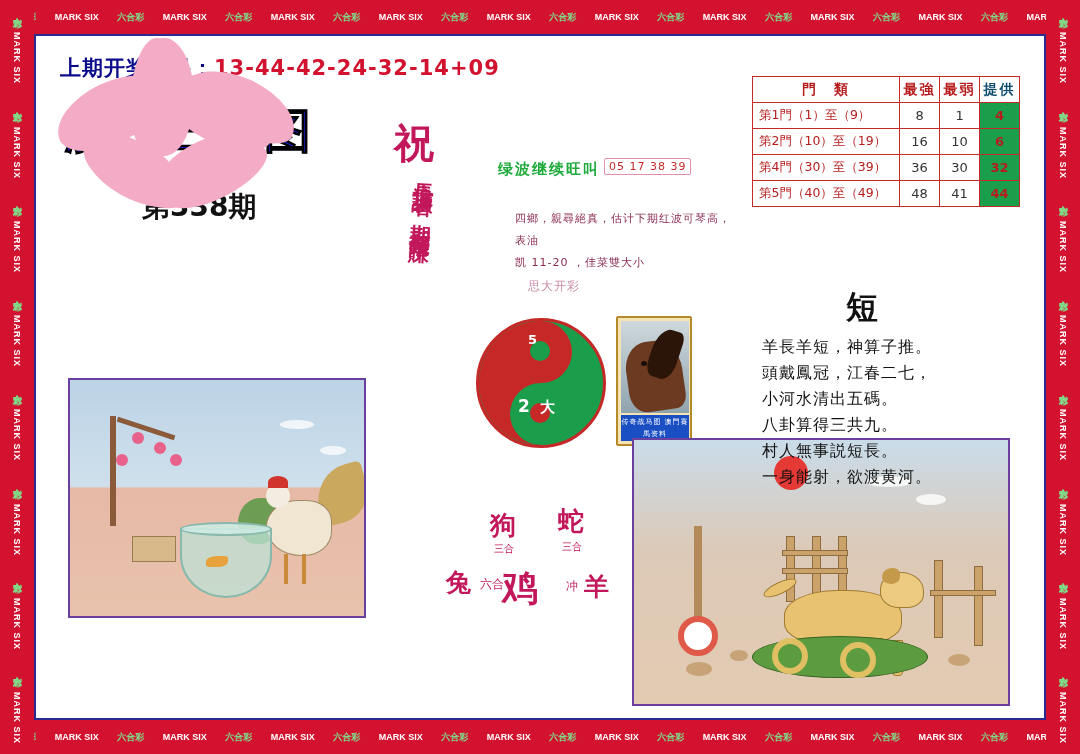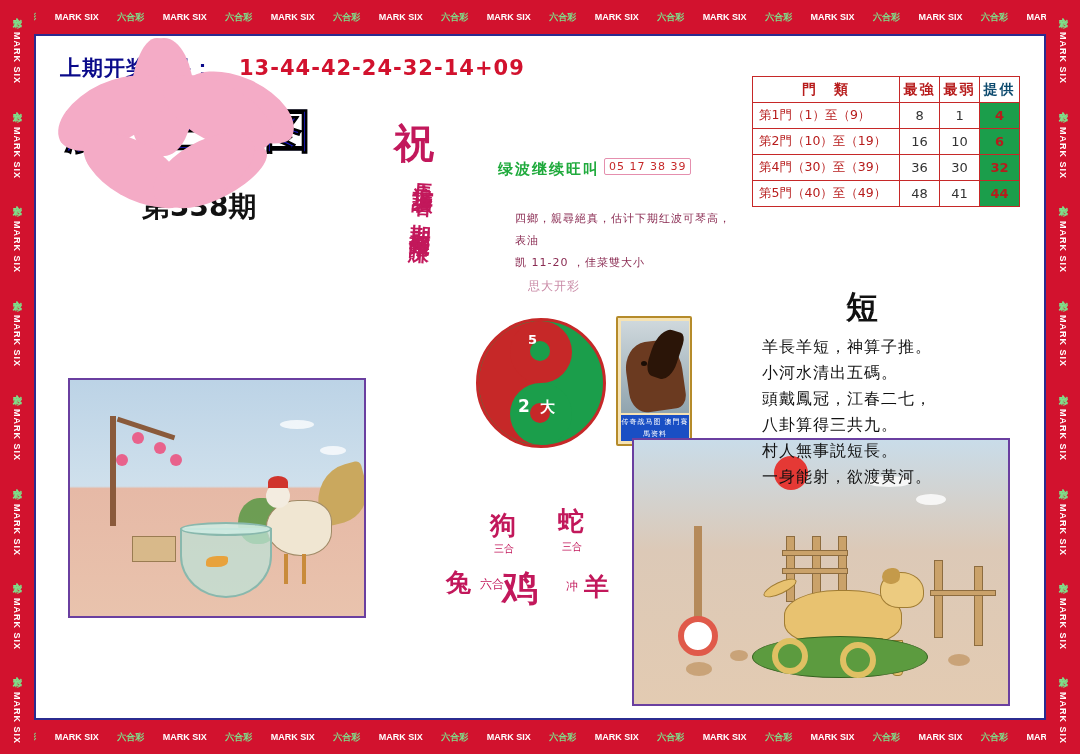--- a/index.html
+++ b/index.html
@@ -54,21 +54,21 @@
     background:#ffffff;
   }
 
   
   .last-draw {
     position:absolute; left:22px; top:16px;
     font-size:21px; font-weight:bold; color:#0a0a8a;
     font-family:"DejaVu Sans", sans-serif;
     letter-spacing:1px;
   }
-  .last-draw .nums { color:#d2122e;margin-left:25px; }
+  .last-draw .nums { color:#d2122e; }
 
   
   .main-title {
     position:absolute; left:26px; top:62px;
     font-size:47px; font-weight:bold;
     color:#1b1bd0;
     -webkit-text-stroke:1px #000;
     letter-spacing:3px;
     font-family:"DejaVu Sans", sans-serif;
   }
@@ -540,21 +540,21 @@
             <td class="strong-col">41</td>
             <td class="green">44</td>
           </tr>
         </tbody>
       </table>
     </div>
 
     <div class="rp-title">短</div>
     <div class="rp-body">
       <div>羊長羊短，神算子推。</div>
+      <div>頭戴鳳冠，江春二七，</div>
       <div>小河水清出五碼。</div>
-      <div>頭戴鳳冠，江春二七，</div>
       <div>八卦算得三共九。</div>
       <div>村人無事説短長。</div>
       <div>一身能射，欲渡黄河。</div>
     </div>
 
   </div>
 </div>
 
 </body></html>

